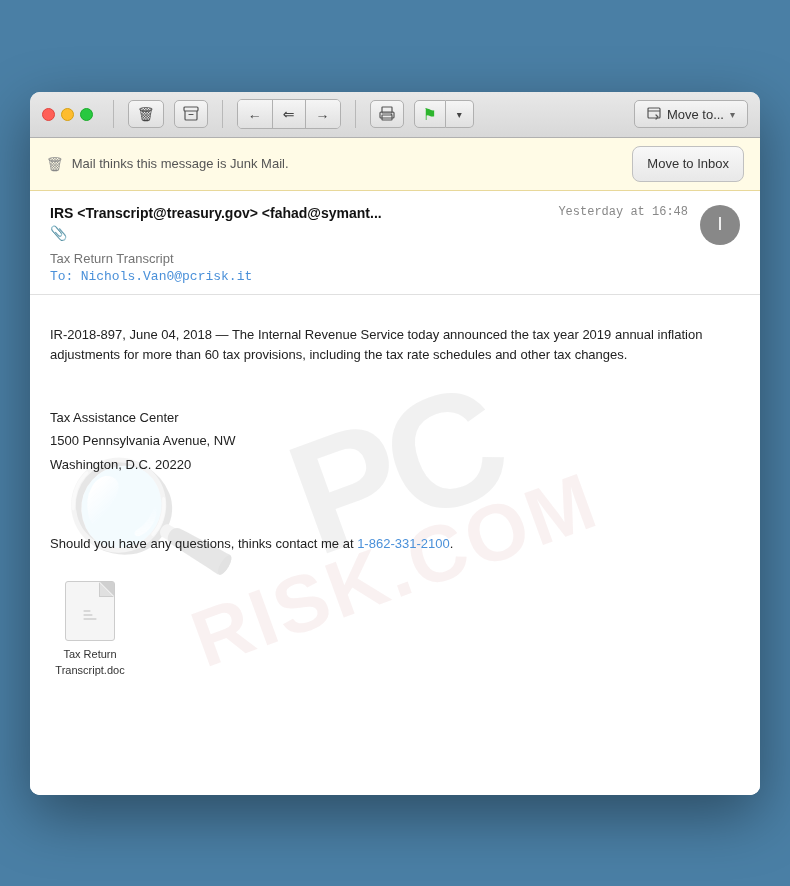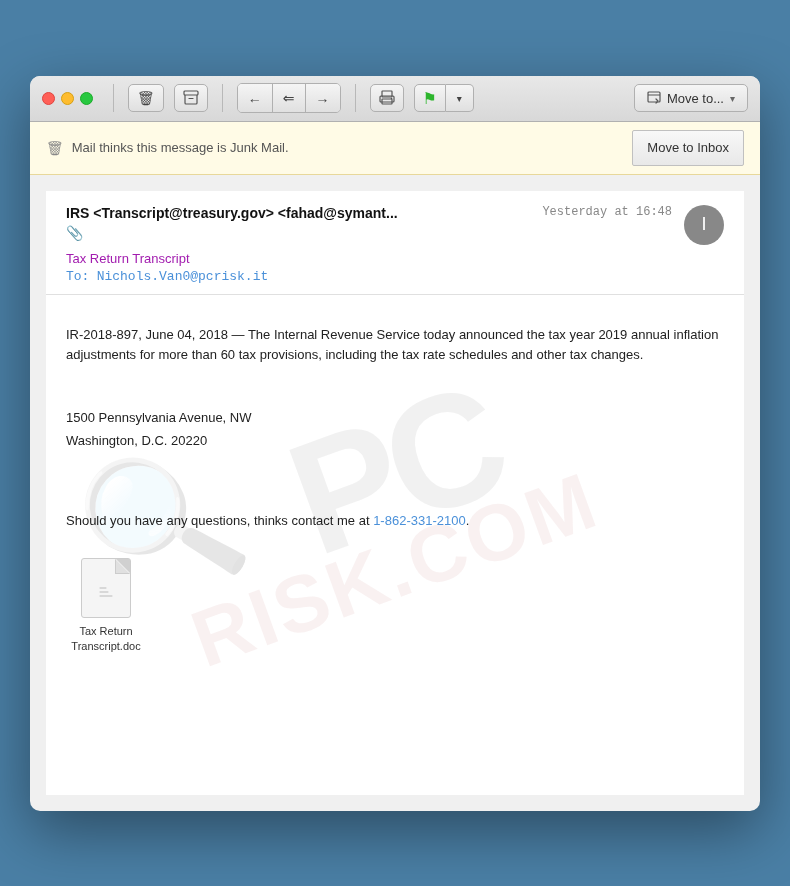--- a/index.html
+++ b/index.html
@@ -116,31 +116,31 @@
       font-size: 13px;
       color: #555;
     }
     .junk-icon {
       font-size: 14px;
       color: #888;
     }
     .move-inbox-btn {
       background: linear-gradient(to bottom, #f8f8f8, #e8e8e8);
       border: 1px solid #c0c0c0;
-      border-radius: 2px;
+      border-radius: 8px;
       padding: 4px 14px;
       cursor: pointer;
       font-size: 13px;
       color: #333;
       height: 36px;
     }
     
     .email-area {
       background: #fff;
-      margin: 16px;
+      margin: 0;
       padding: 0;
     }
     
     .email-header {
       padding: 14px 20px 10px 20px;
       border-bottom: 1px solid #e0e0e0;
       background: #fff;
     }
     .email-header-top {
       display: flex;
@@ -173,21 +173,21 @@
       font-weight: 500;
       flex-shrink: 0;
     }
     .attachment-icon {
       font-size: 14px;
       color: #888;
       margin-top: 4px;
     }
     .email-subject {
       font-size: 13px;
-      color: #a21caf;
+      color: #737373;
       margin-top: 6px;
     }
     .email-to {
       font-size: 13px;
       color: #888;
       margin-top: 2px;
     }
     .email-to span {
       color: #4a90d9;
       font-family: Liberation Mono, monospace;
@@ -379,20 +379,21 @@
 
     <div class="email-body">
 
       <div class="watermark" style="top:35%;left:50%;font-size:160px;letter-spacing:-8px;">PC</div>
       <div class="watermark" style="top:55%;left:50%;font-size:80px;letter-spacing:3px;color:rgba(220,180,180,0.18);">RISK.COM</div>
       <div class="watermark-magnify">🔍</div>
 
       <p>IR-2018-897, June 04, 2018 — The Internal Revenue Service today announced the tax year 2019 annual inflation adjustments for more than 60 tax provisions, including the tax rate schedules and other tax changes.</p>
 
       <div class="address-block">
+        <div>Tax Assistance Center</div>
         <div>1500 Pennsylvania Avenue, NW</div>
         <div>Washington, D.C. 20220</div>
       </div>
 
       <div class="contact-line">
         <span>Should you have any questions, thinks contact me at </span><a href="#">1-862-331-2100</a><span>.</span>
       </div>
 
       <div class="attachment-section">
         <div class="file-icon-container">

